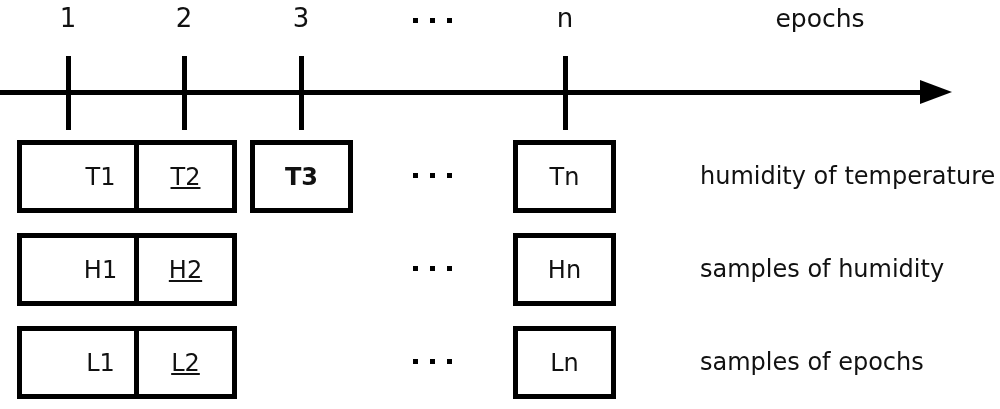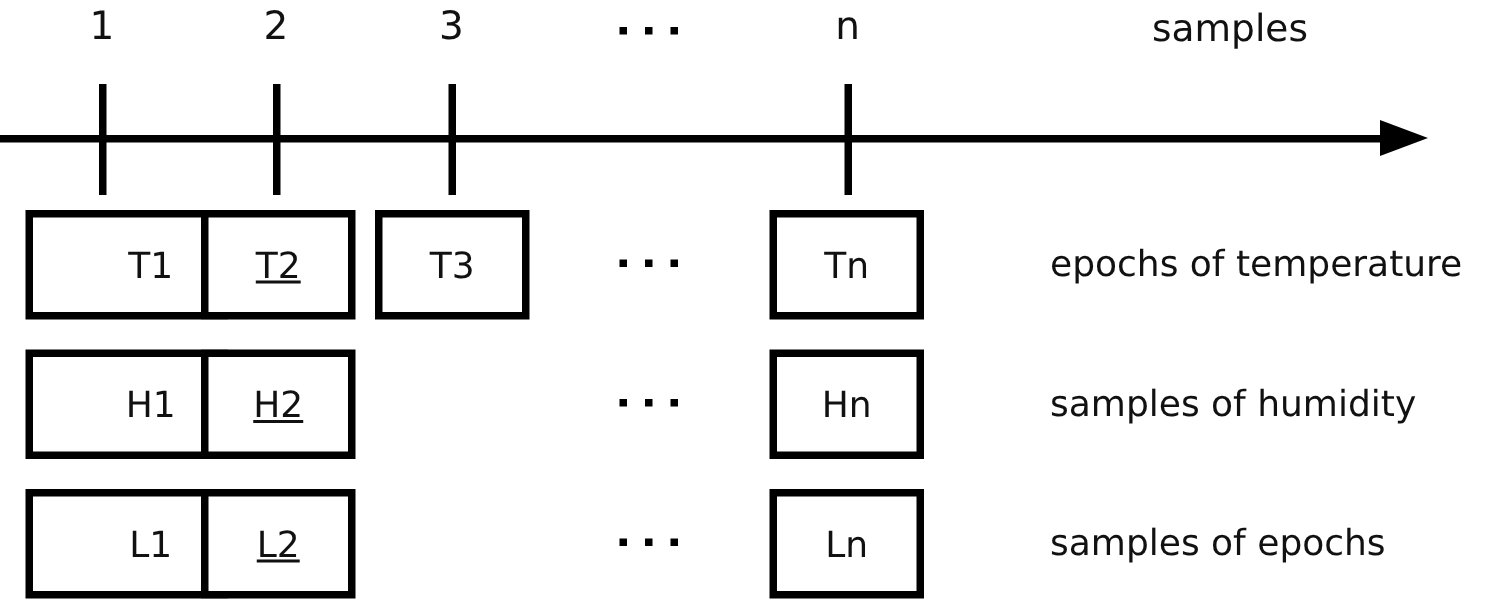--- a/index.html
+++ b/index.html
@@ -95,21 +95,21 @@
     height: 63px;
     border: 5px solid #000000;
     background: #ffffff;
     display: flex;
     align-items: center;
     justify-content: center;
     font-size: 24px;
   }
   .col-1 { left: 17px; padding-left: 32px; }
   .col-2 { left: 134px; text-decoration: underline; }
-  .col-3 { left: 250px; }
+  .col-3 { left: 250px; font-weight: bold; }
   .col-n { left: 513px; }
   .row-t { top: 140px; }
   .row-h { top: 233px; }
   .row-l { top: 326px; }
 
   
   .row-caption {
     position: absolute;
     left: 700px;
     height: 30px;
@@ -135,32 +135,32 @@
 
   <div class="epoch-label e1">1</div>
   <div class="epoch-label e2">2</div>
   <div class="epoch-label e3">3</div>
   <div class="dots header-dots">
     <span class="dot"></span>
     <span class="dot"></span>
     <span class="dot"></span>
   </div>
   <div class="epoch-label en">n</div>
-  <div class="axis-caption">samples</div>
+  <div class="axis-caption">epochs</div>
 
   <div class="box row-t col-1">T1</div>
   <div class="box row-t col-2">T2</div>
   <div class="box row-t col-3">T3</div>
   <div class="dots row-t-dots">
     <span class="dot"></span>
     <span class="dot"></span>
     <span class="dot"></span>
   </div>
   <div class="box row-t col-n">Tn</div>
-  <div class="row-caption cap-t">epochs of temperature</div>
+  <div class="row-caption cap-t">humidity of temperature</div>
 
   <div class="box row-h col-1">H1</div>
   <div class="box row-h col-2">H2</div>
   <div class="dots row-h-dots">
     <span class="dot"></span>
     <span class="dot"></span>
     <span class="dot"></span>
   </div>
   <div class="box row-h col-n">Hn</div>
   <div class="row-caption cap-h">samples of humidity</div>

